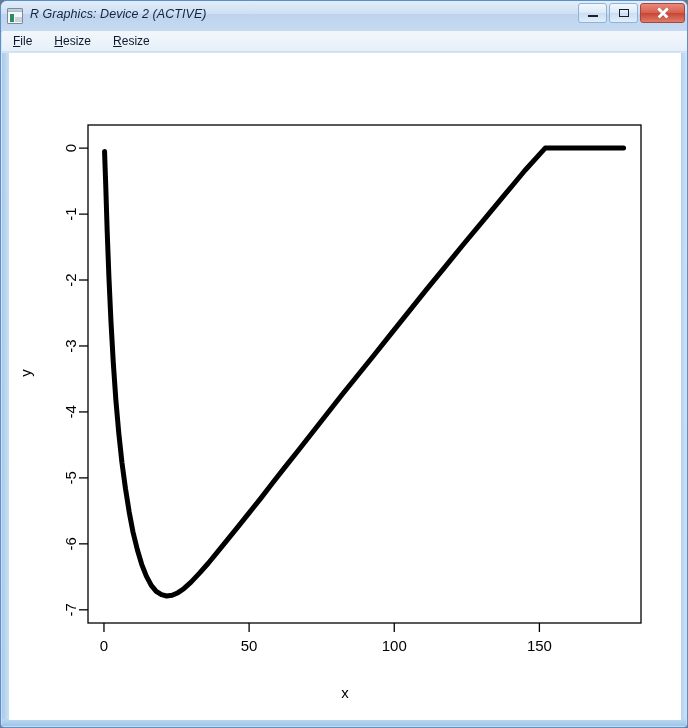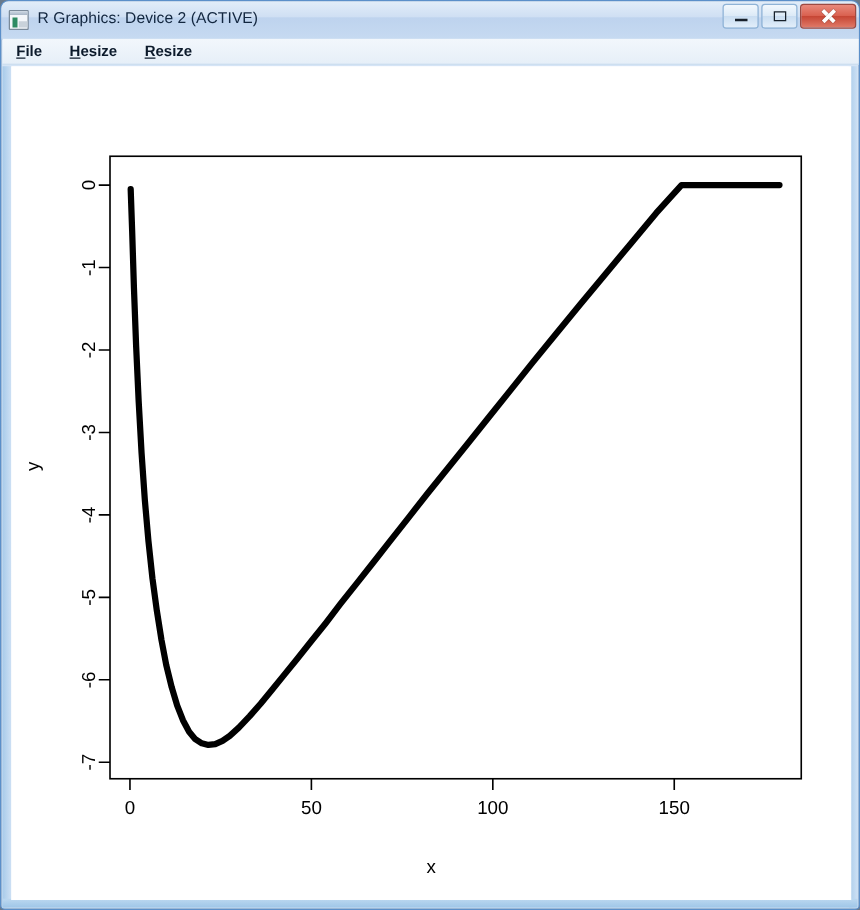--- a/index.html
+++ b/index.html
@@ -69,20 +69,21 @@
     position: absolute; left: 7px; top: 8px; width: 7px; height: 5px;
     background: #c9d2da;
   }
   .title-text {
     position: absolute;
     left: 29px; top: 6px;
     font-size: 12.5px;
     color: #12263f;
     white-space: nowrap;
     letter-spacing: 0.05px;
+    font-style: italic;
   }
 
   
   .winbtns {
     position: absolute;
     right: 4px; top: 2px;
     height: 22px;
     display: flex;
     align-items: flex-start;
     gap: 2px;
@@ -136,21 +137,20 @@
     position: absolute;
     left: 1px; top: 30px;
     width: 686px;
     height: 21px;
     background: linear-gradient(to bottom, #f2f7fc 0%, #e6eff8 100%);
     border-bottom: 1px solid #cddff0;
     display: flex;
     align-items: center;
     padding-left: 9px;
     box-sizing: border-box;
-    font-weight: bold;
   }
   .menu-item {
     font-size: 12px;
     color: #0c1a2b;
     padding: 2px 10px 2px 2px;
     margin-right: 10px;
     white-space: nowrap;
     cursor: default;
   }
   .menu-item u { text-decoration: underline; }

